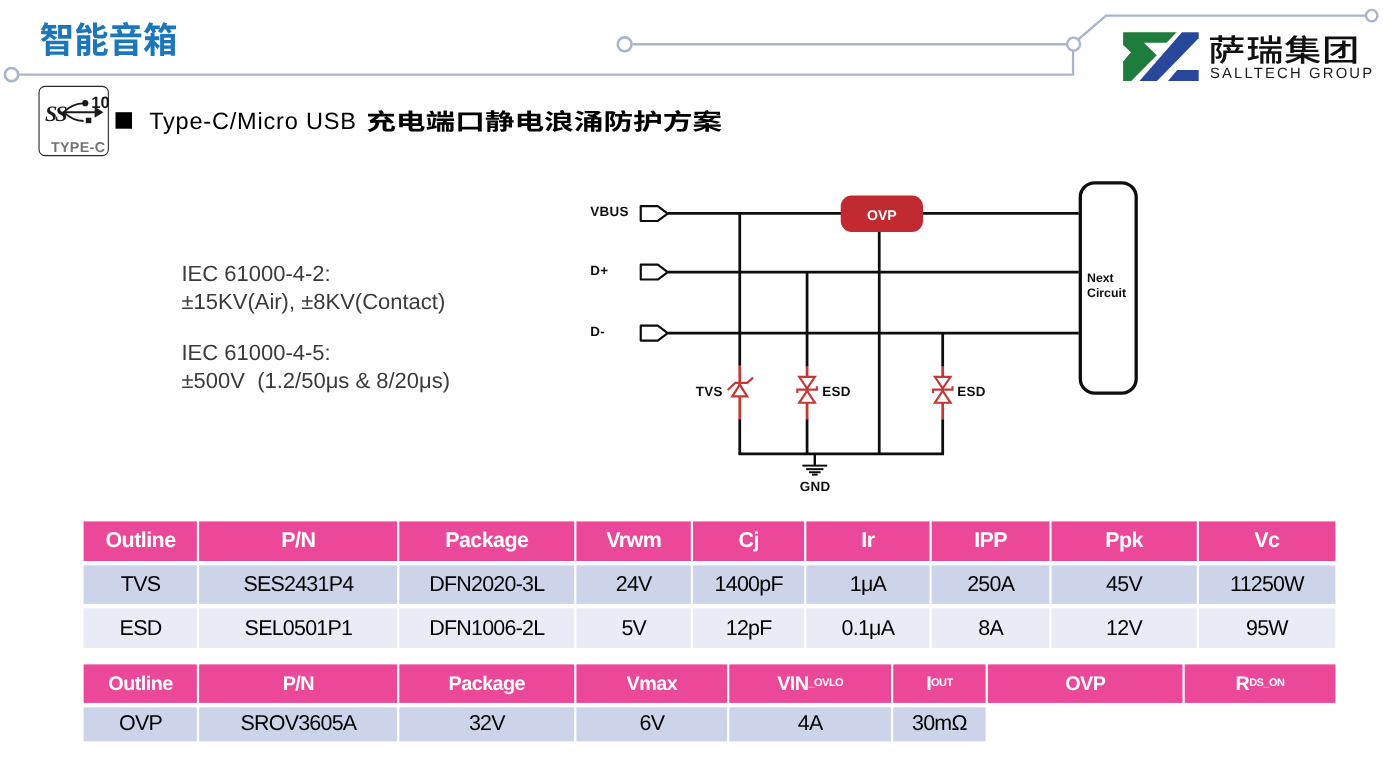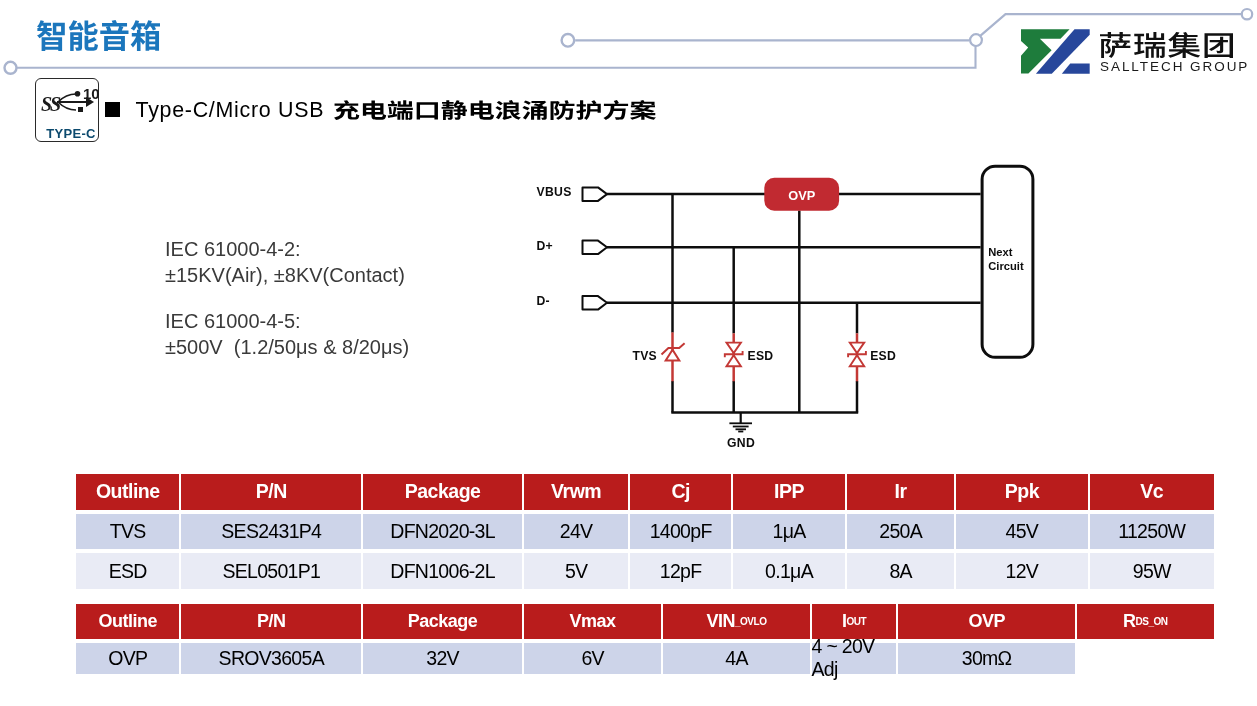--- a/index.html
+++ b/index.html
@@ -41,21 +41,21 @@
 <div class="abs" style="left:41px;top:92.5px;width:22px;font-family:'Liberation Serif',serif;font-style:italic;font-weight:bold;font-size:20px;color:#1a1a1a;letter-spacing:-2px">SS</div>
 <svg class="abs" style="left:55px;top:84px" width="44" height="32" fill="none" stroke="#1a1a1a">
   <path d="M2 18 H36" stroke-width="1.8"></path>
   <polygon points="31,13 39,18 31,23" fill="#1a1a1a" stroke="none"></polygon>
   <path d="M3 18 C8 13,14 10,21 10" stroke-width="1.6"></path>
   <circle cx="22.5" cy="9.8" r="2.8" fill="#1a1a1a" stroke="none"></circle>
   <path d="M3 18 C8 23,14 26,21 26" stroke-width="1.6"></path>
   <rect x="23" y="23" width="5" height="5" fill="#1a1a1a" stroke="none"></rect>
 </svg>
 <div class="abs" style="left:83px;top:84.5px;font-size:15px;font-weight:bold;color:#1a1a1a">10</div>
-<div class="abs" style="left:35px;top:125.6px;width:72px;text-align:center;font-size:13px;font-weight:bold;color:#0c4a6e;letter-spacing:0.3px">TYPE-C</div>
+<div class="abs" style="left:35px;top:125.6px;width:72px;text-align:center;font-size:13px;font-weight:bold;color:#737373;letter-spacing:0.3px">TYPE-C</div>
 
 <div class="abs" style="left:104.5px;top:102.2px;width:15.4px;height:15.2px;background:#000"></div>
 <div class="abs" style="left:135.6px;top:98.4px;font-size:21.4px;font-weight:normal;color:#000;letter-spacing:0.72px">Type-C/Micro USB</div>
 <svg style="position:absolute;left:333.9px;top:99.6px;overflow:visible" width="324" height="22" fill="#000000">
     <path transform="translate(-1.08,20.00) scale(0.026959,-0.020877) translate(0,95.0)" d="M150 290C177 299 210 304 311 310C295 170 250 75 40 18C68 -9 102 -60 116 -93C367 -14 425 124 445 317L552 323V83C552 -33 583 -71 702 -71C725 -71 804 -71 828 -71C931 -71 963 -23 976 146C942 155 888 176 861 198C857 66 850 42 817 42C797 42 737 42 722 42C688 42 683 47 683 85V329L774 333C795 307 814 282 827 261L937 329C886 404 778 509 692 582L592 523C620 498 649 469 678 439L313 427C361 473 410 527 454 583H939V699H515L602 725C587 762 556 816 527 857L402 826C426 787 453 736 467 699H61V583H291C246 523 198 472 178 456C153 431 132 416 109 411C123 376 143 316 150 290Z"></path>
     <path transform="translate(25.88,20.00) scale(0.026959,-0.020877) translate(0,95.0)" d="M429 381V288H235V381ZM558 381H754V288H558ZM429 491H235V588H429ZM558 491V588H754V491ZM111 705V112H235V170H429V117C429 -37 468 -78 606 -78C637 -78 765 -78 798 -78C920 -78 957 -20 974 138C945 144 906 160 876 176V705H558V844H429V705ZM854 170C846 69 834 43 785 43C759 43 647 43 620 43C565 43 558 52 558 116V170Z"></path>
     <path transform="translate(52.84,20.00) scale(0.026959,-0.020877) translate(0,95.0)" d="M65 510C81 405 95 268 95 177L188 193C186 285 171 419 154 526ZM392 326V-89H499V226H550V-82H640V226H694V-81H785V-7C797 -32 807 -67 810 -92C853 -92 886 -90 912 -75C938 -59 944 -33 944 11V326H701L726 388H963V494H370V388H591L579 326ZM785 226H839V12C839 4 837 1 829 1L785 2ZM405 801V544H932V801H817V647H721V846H606V647H515V801ZM132 811C153 769 176 714 188 674H41V564H379V674H224L296 698C284 738 258 796 233 840ZM259 531C252 418 234 260 214 156C145 141 80 128 29 119L54 1C149 23 268 51 381 80L368 190L303 176C323 274 345 405 360 516Z"></path>
     <path transform="translate(79.80,20.00) scale(0.026959,-0.020877) translate(0,95.0)" d="M106 752V-70H231V12H765V-68H896V752ZM231 135V630H765V135Z"></path>
     <path transform="translate(106.76,20.00) scale(0.026959,-0.020877) translate(0,95.0)" d="M592 850C563 762 512 674 452 614V648H316V684H475V768H316V850H205V768H47V684H205V648H72V567H205V528H31V442H485V528H316V567H452V595C471 581 495 562 512 547V487H620V413H473V314H620V237H506V140H620V37C620 24 615 21 603 21C590 21 549 21 508 23C524 -8 541 -56 545 -87C609 -87 654 -84 688 -66C722 -49 731 -17 731 36V140H810V102H918V314H973V413H918V584H784C815 626 845 673 866 714L793 761L777 756H670C680 779 689 802 697 825ZM624 666H718C703 638 685 609 667 584H569C589 609 607 637 624 666ZM810 237H731V314H810ZM810 413H731V487H810ZM188 197H334V152H188ZM188 275V319H334V275ZM84 406V-90H188V74H334V20C334 10 330 7 320 6C310 6 278 6 247 7C261 -19 275 -60 280 -89C335 -89 373 -87 403 -70C433 -55 441 -27 441 19V406Z"></path>
     <path transform="translate(133.72,20.00) scale(0.026959,-0.020877) translate(0,95.0)" d="M429 381V288H235V381ZM558 381H754V288H558ZM429 491H235V588H429ZM558 491V588H754V491ZM111 705V112H235V170H429V117C429 -37 468 -78 606 -78C637 -78 765 -78 798 -78C920 -78 957 -20 974 138C945 144 906 160 876 176V705H558V844H429V705ZM854 170C846 69 834 43 785 43C759 43 647 43 620 43C565 43 558 52 558 116V170Z"></path>
@@ -137,22 +137,22 @@
     <text x="211" y="286.5" text-anchor="middle">GND</text>
   </g>
 </svg>
 
 <div class="abs" style="left:76.2px;top:473.9px;display:grid;grid-template-columns:103.1px 180px 158.6px 104.5px 100.5px 112.3px 106.9px 131.6px 124.2px;grid-template-rows:36.1px 35px 36.4px;gap:4px 2px;font-size:19.5px;color:#000;letter-spacing:-0.2px">
   <div class="cell h">Outline</div>
     <div class="cell h">P/N</div>
     <div class="cell h">Package</div>
     <div class="cell h">Vrwm</div>
     <div class="cell h">Cj</div>
+    <div class="cell h">Ir</div>
     <div class="cell h">IPP</div>
-    <div class="cell h">Ir</div>
     <div class="cell h">Ppk</div>
     <div class="cell h">Vc</div>
   <div class="cell r1">TVS</div>
     <div class="cell r1">SES2431P4</div>
     <div class="cell r1">DFN2020-3L</div>
     <div class="cell r1">24V</div>
     <div class="cell r1">1400pF</div>
     <div class="cell r1">1μA</div>
     <div class="cell r1">250A</div>
     <div class="cell r1">45V</div>
@@ -175,21 +175,20 @@
     <div class="cell h h2">Vmax</div>
   <div class="cell h h2">VIN<span class="sub">_OVLO</span></div>
     <div class="cell h h2">I<span class="sub">OUT</span></div>
     <div class="cell h h2">OVP</div>
     <div class="cell h h2">R<span class="sub">DS_ON</span></div>
   <div class="cell r1">OVP</div>
     <div class="cell r1">SROV3605A</div>
     <div class="cell r1">32V</div>
     <div class="cell r1">6V</div>
     <div class="cell r1">4A</div>
-    <div class="cell r1">4 ~ 20V Adj</div>
     <div class="cell r1">30mΩ</div>
 </div>
 <style>
- .h{background:#b91c1c;color:#fff;font-weight:bold;letter-spacing:-0.5px}
+ .h{background:#ec4899;color:#fff;font-weight:bold;letter-spacing:-0.5px}
  .h2{font-size:18px}
  .r1{background:#cdd4e9;letter-spacing:-0.7px}
  .r2{background:#e9ebf5;letter-spacing:-0.7px}
  .sub{font-size:10px;vertical-align:-6.5px;font-weight:bold}
 </style>
 </body></html>

